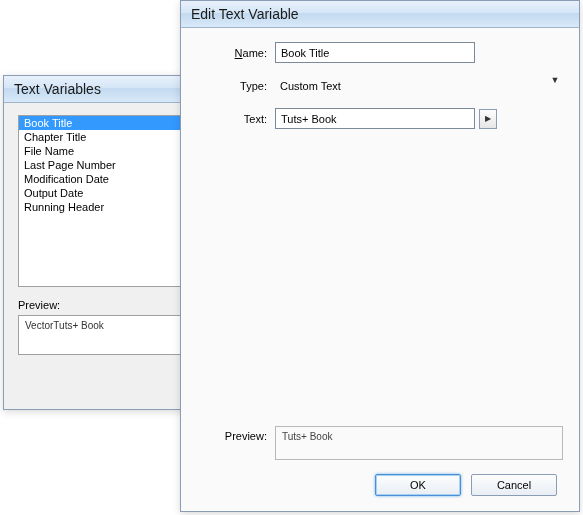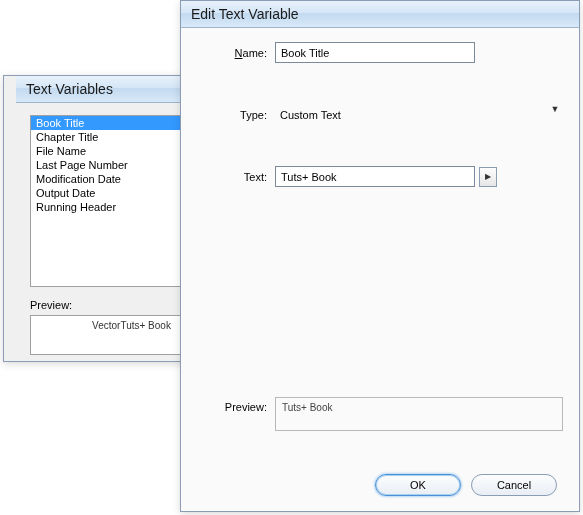--- a/index.html
+++ b/index.html
@@ -20,21 +20,21 @@
 }
 .titlebar {
   background: linear-gradient(to bottom, #e8f1fb 0%, #d5e6f7 45%, #c2d9ef 46%, #d8e9f9 100%);
   border-bottom: 1px solid #a0b5cc;
   padding: 5px 10px;
   font-size: 14px;
   color: #1a1a1a;
 }
 .win-back {
   left: 3px; top: 75px;
-  width: 245px; height: 287px; padding-left: 12px;
+  width: 245px; height: 335px;
 }
 .win-back .body { padding: 12px 14px 14px 14px; }
 .lbl { display: block; margin-bottom: 4px; color: #000; }
 .lbl .ul { text-decoration: underline; }
 .listbox {
   background: #fff;
   border: 1px solid #a0a0a0;
   height: 172px;
   overflow: hidden;
 }
@@ -47,28 +47,27 @@
   background: #3399ff;
   color: #fff;
 }
 .preview-box {
   background: #fff;
   border: 1px solid #a0a0a0;
   height: 40px;
   padding: 4px 6px;
   font-size: 10px;
   color: #333;
-  text-align: center;
 }
 .win-front {
   left: 180px; top: 0;
   width: 400px; height: 512px;
   background: #fafafa;
 }
-.win-front .body { padding: 14px 16px 12px 16px; height: calc(100% - 26px); display:flex; flex-direction:column;gap:29px; }
+.win-front .body { padding: 14px 16px 12px 16px; height: calc(100% - 26px); display:flex; flex-direction:column; }
 .row { display: flex; align-items: center; margin-bottom: 12px; }
 .row .rlabel { width: 78px; text-align: right; padding-right: 8px; }
 .row .rlabel .ul { text-decoration: underline; }
 .textfield {
   flex: 1;
   border: 1px solid #7a8a99;
   background: #fff;
   padding: 3px 5px;
   font: inherit;
   height: 21px;
@@ -112,21 +111,21 @@
   height: 34px;
   padding: 4px 6px;
   font-size: 10px;
   color:#444;
 }
 .btnrow { display:flex; justify-content:flex-end; gap:10px; padding-right:6px; padding-bottom:4px;}
 .btn {
   min-width: 86px;
   height: 22px;
   border: 1px solid #8a9db5;
-  border-radius: 11px;
+  border-radius: 2px;
   background: linear-gradient(#fdfdfd,#e8eef5);
   font: inherit;
   cursor: pointer;
 }
 .btn.default {
   border: 1px solid #4a90d9;
   box-shadow: 0 0 0 1px #a8d0f0 inset, 0 0 3px #6fb0e8;
 }
 </style>
 </head>

